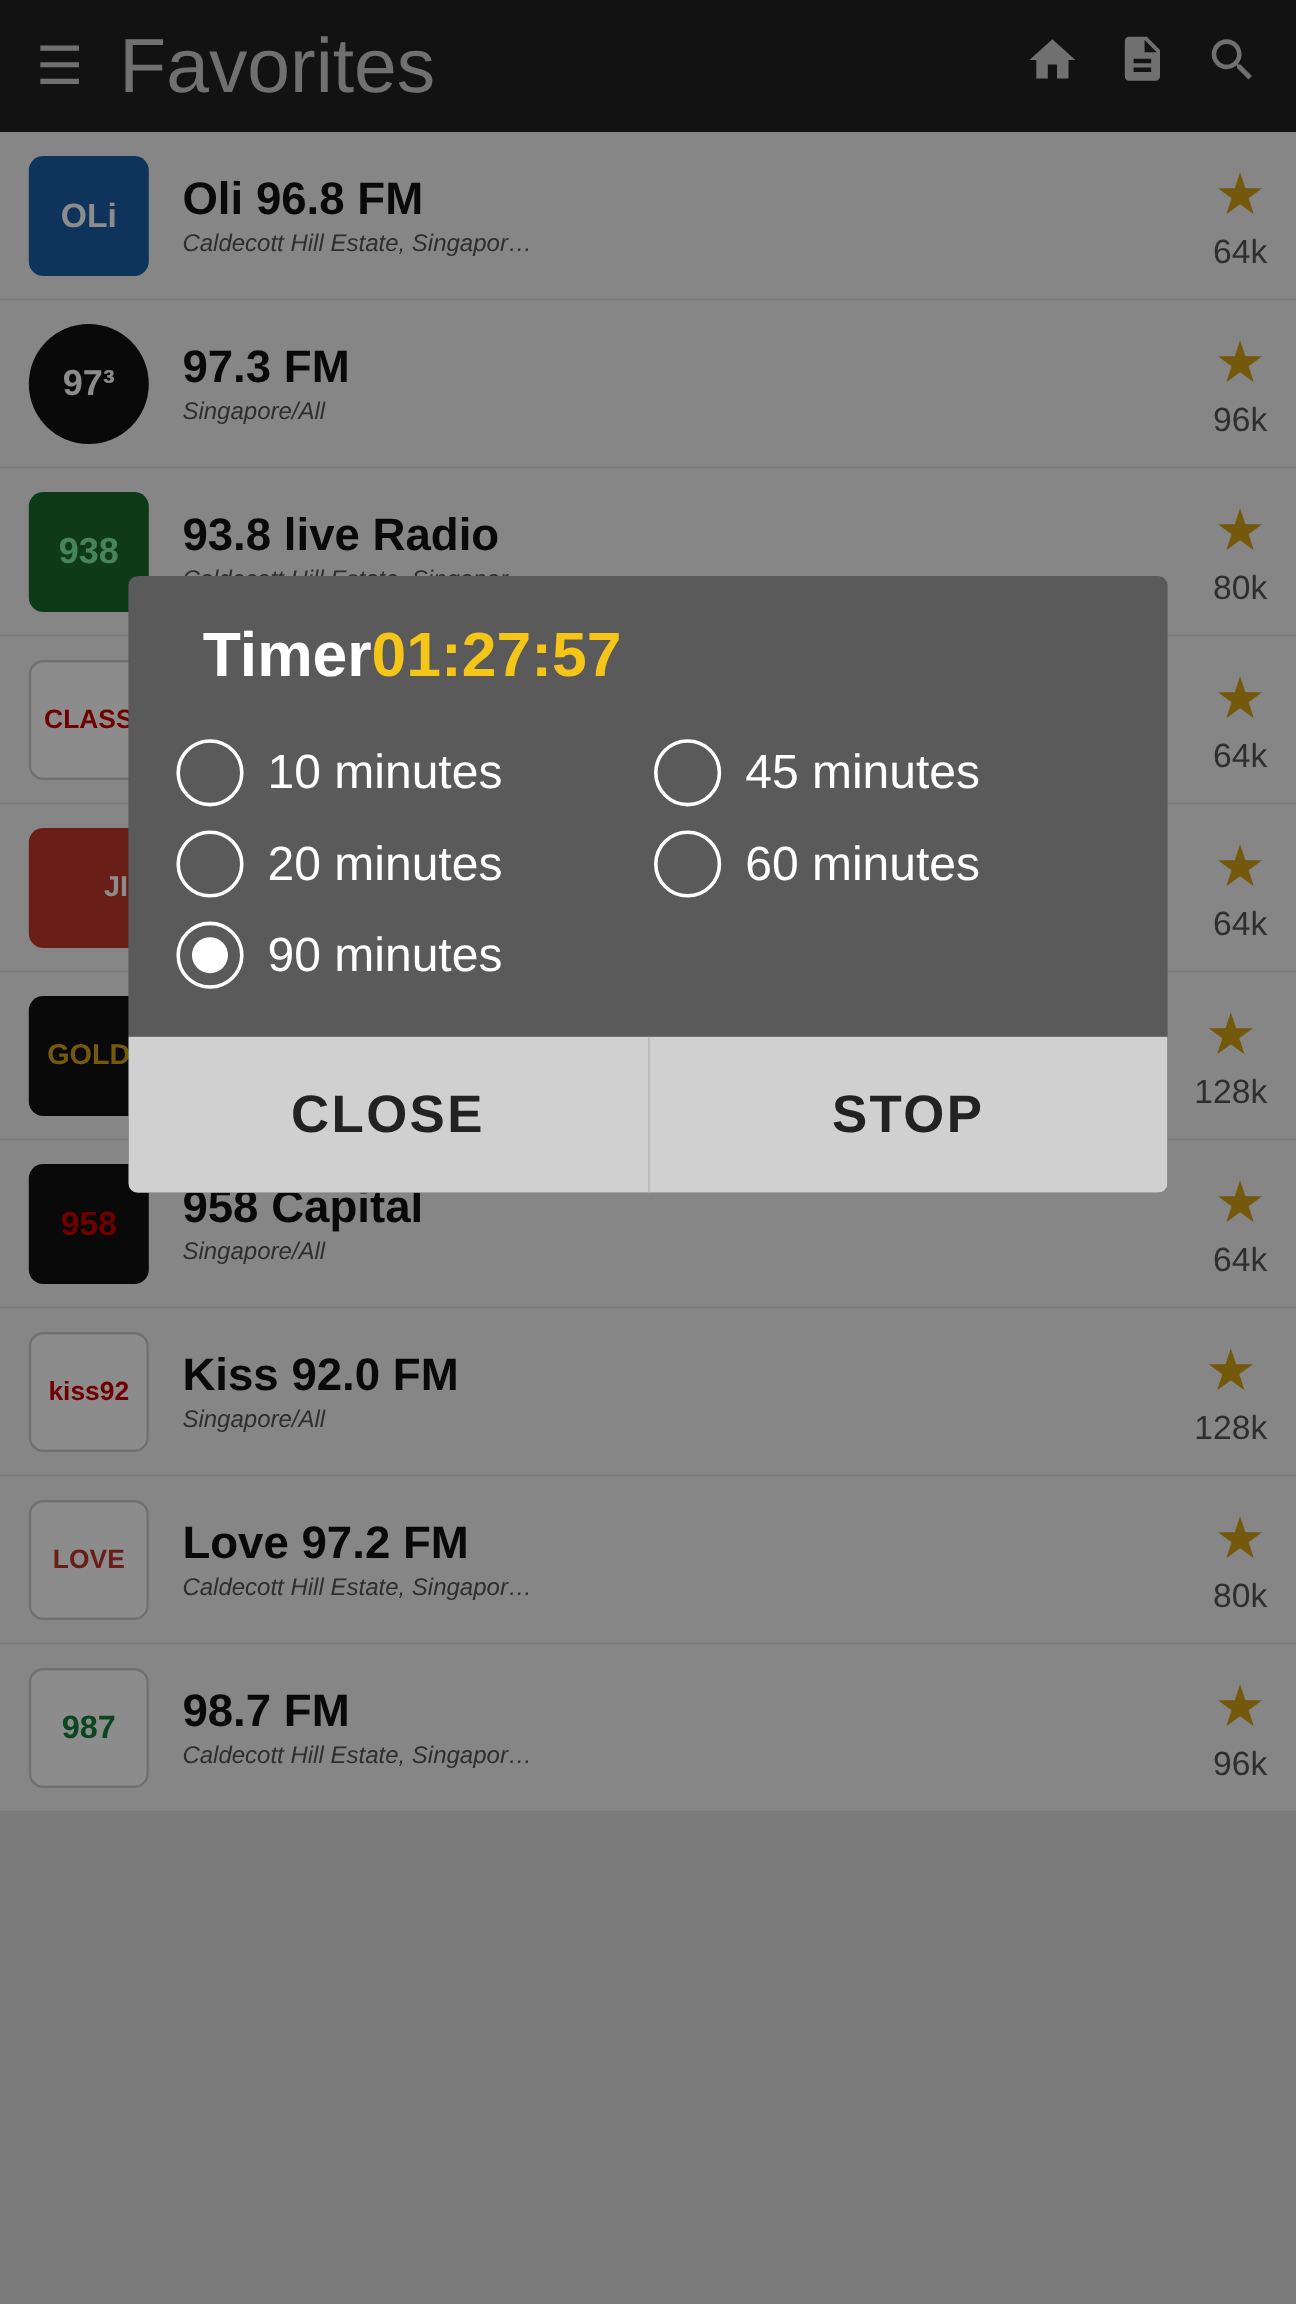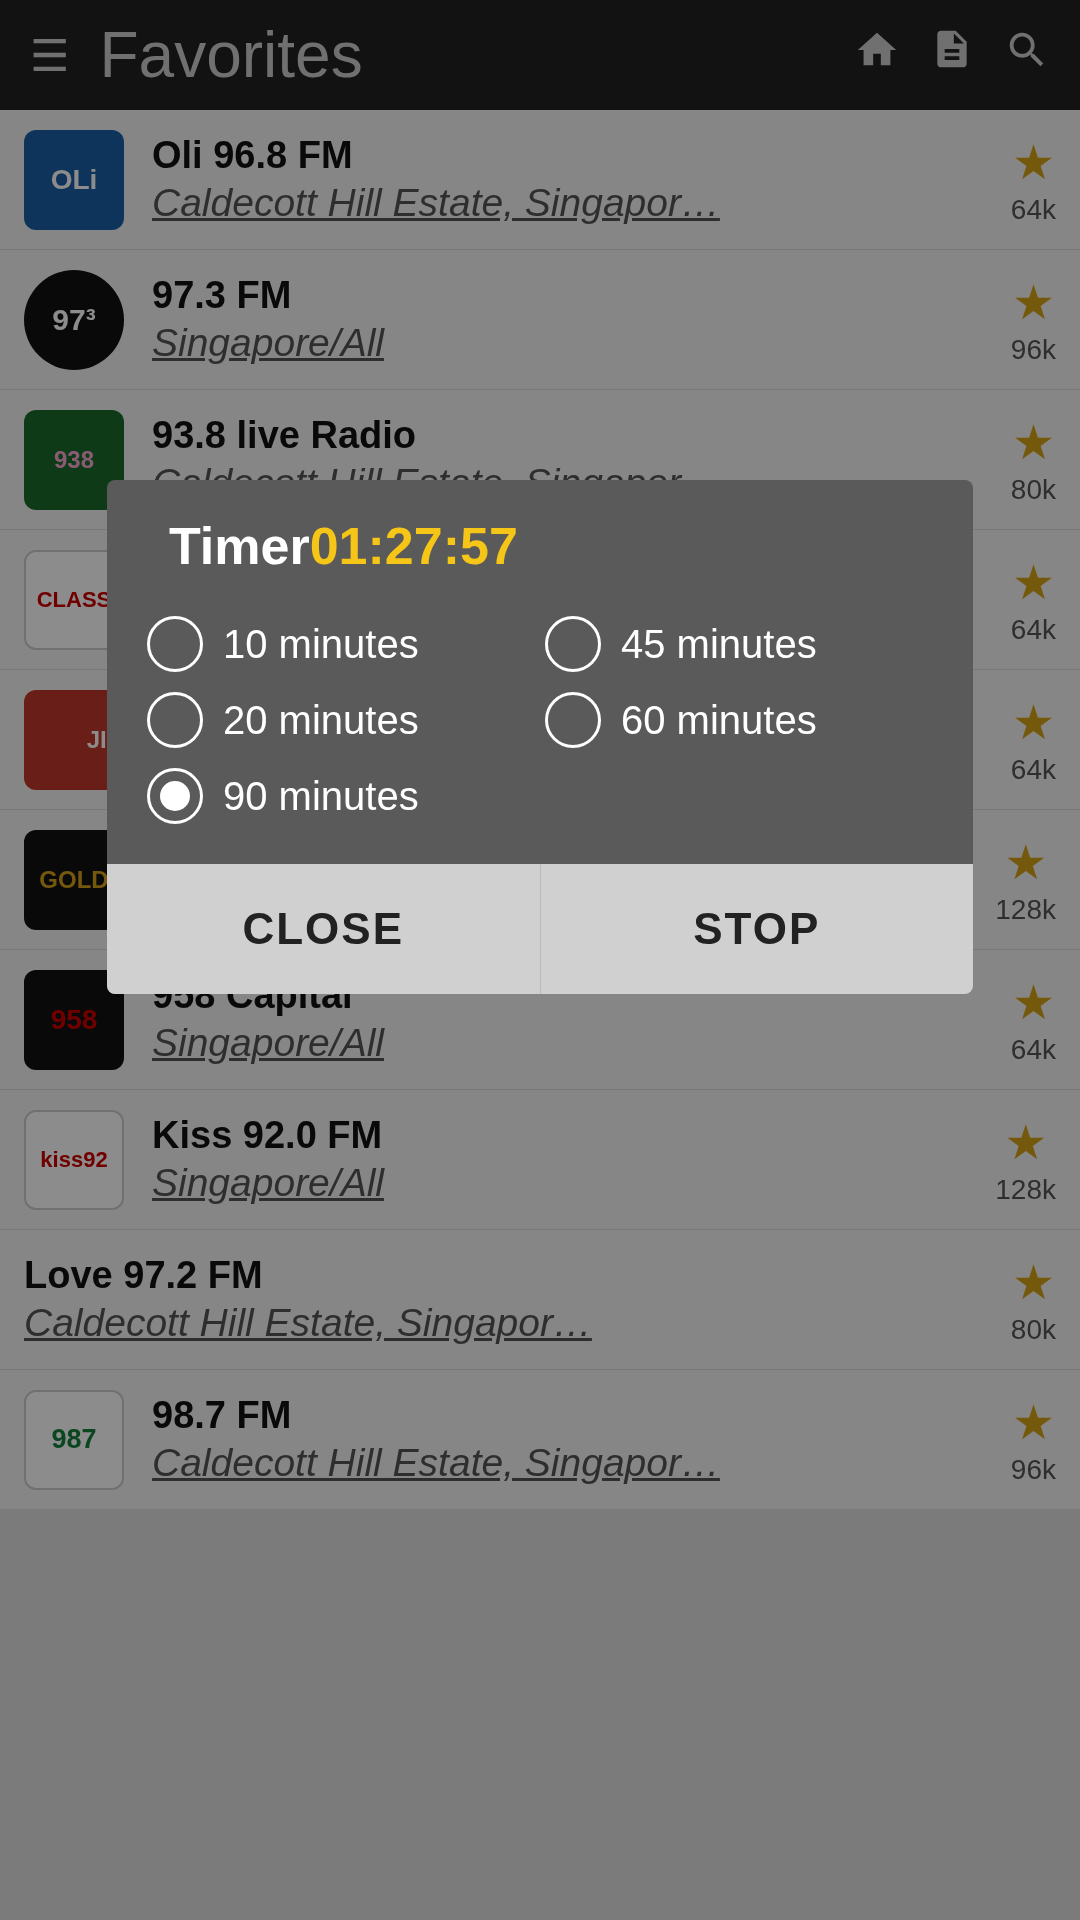--- a/index.html
+++ b/index.html
@@ -71,25 +71,24 @@
     }
     .station-info {
       flex: 1;
     }
     .station-name {
       font-size: 38px;
       font-weight: bold;
       color: #111;
     }
     .station-location {
-      font-size: 39px;
+      font-size: 20px;
       color: #555;
       font-style: italic;
       margin-top: 4px;
-      text-decoration: underline;
     }
     .station-meta {
       display: flex;
       flex-direction: column;
       align-items: center;
       margin-left: 20px;
     }
     .star-icon {
       color: #d4a017;
       font-size: 48px;
@@ -108,21 +107,21 @@
     .logo-jia { background: #c0392b; justify-content: flex-end; }
     .logo-gold { background: #111; }
     .logo-958 { background: #111; }
     .logo-kiss { background: #fff; border: 2px solid #ccc; }
     .logo-love { background: #fff; border: 2px solid #ccc; }
     .logo-987 { background: #fff; border: 2px solid #ccc; }
 
     
     .logo-text-oli { color: white; font-size: 28px; font-weight: 900; }
     .logo-text-973 { color: white; font-size: 30px; font-weight: 900; }
-    .logo-text-938 { color: #f9a8d4; font-size: 24px; font-weight: 900; text-align: center; }
+    .logo-text-938 { color: #86efac; font-size: 30px; font-weight: 900; text-align: center; }
     .logo-text-class { color: #cc0000; font-size: 22px; font-weight: 900; }
     .logo-text-jia { color: white; font-size: 24px; font-weight: 900; }
     .logo-text-gold { color: #d4a017; font-size: 24px; font-weight: 900; }
     .logo-text-958 { color: #cc0000; font-size: 28px; font-weight: 900; }
     .logo-text-kiss { color: #cc0000; font-size: 22px; font-weight: 900; }
     .logo-text-love { color: #c0392b; font-size: 22px; font-weight: 900; }
     .logo-text-987 { color: #15803d; font-size: 27px; font-weight: 900; }
 
     
     .overlay {
@@ -338,20 +337,23 @@
     <div class="station-info">
       <div class="station-name">Kiss 92.0 FM</div>
       <div class="station-location">Singapore/All</div>
     </div>
     <div class="station-meta">
       <span class="star-icon">★</span>
       <span class="bitrate">128k</span>
     </div>
   </div>
     <div class="station-item">
+    <div class="station-logo logo-love">
+      <span class="logo-text-love">LOVE</span>
+    </div>
     <div class="station-info">
       <div class="station-name">Love 97.2 FM</div>
       <div class="station-location">Caldecott Hill Estate, Singapor…</div>
     </div>
     <div class="station-meta">
       <span class="star-icon">★</span>
       <span class="bitrate">80k</span>
     </div>
   </div>
     <div class="station-item">

